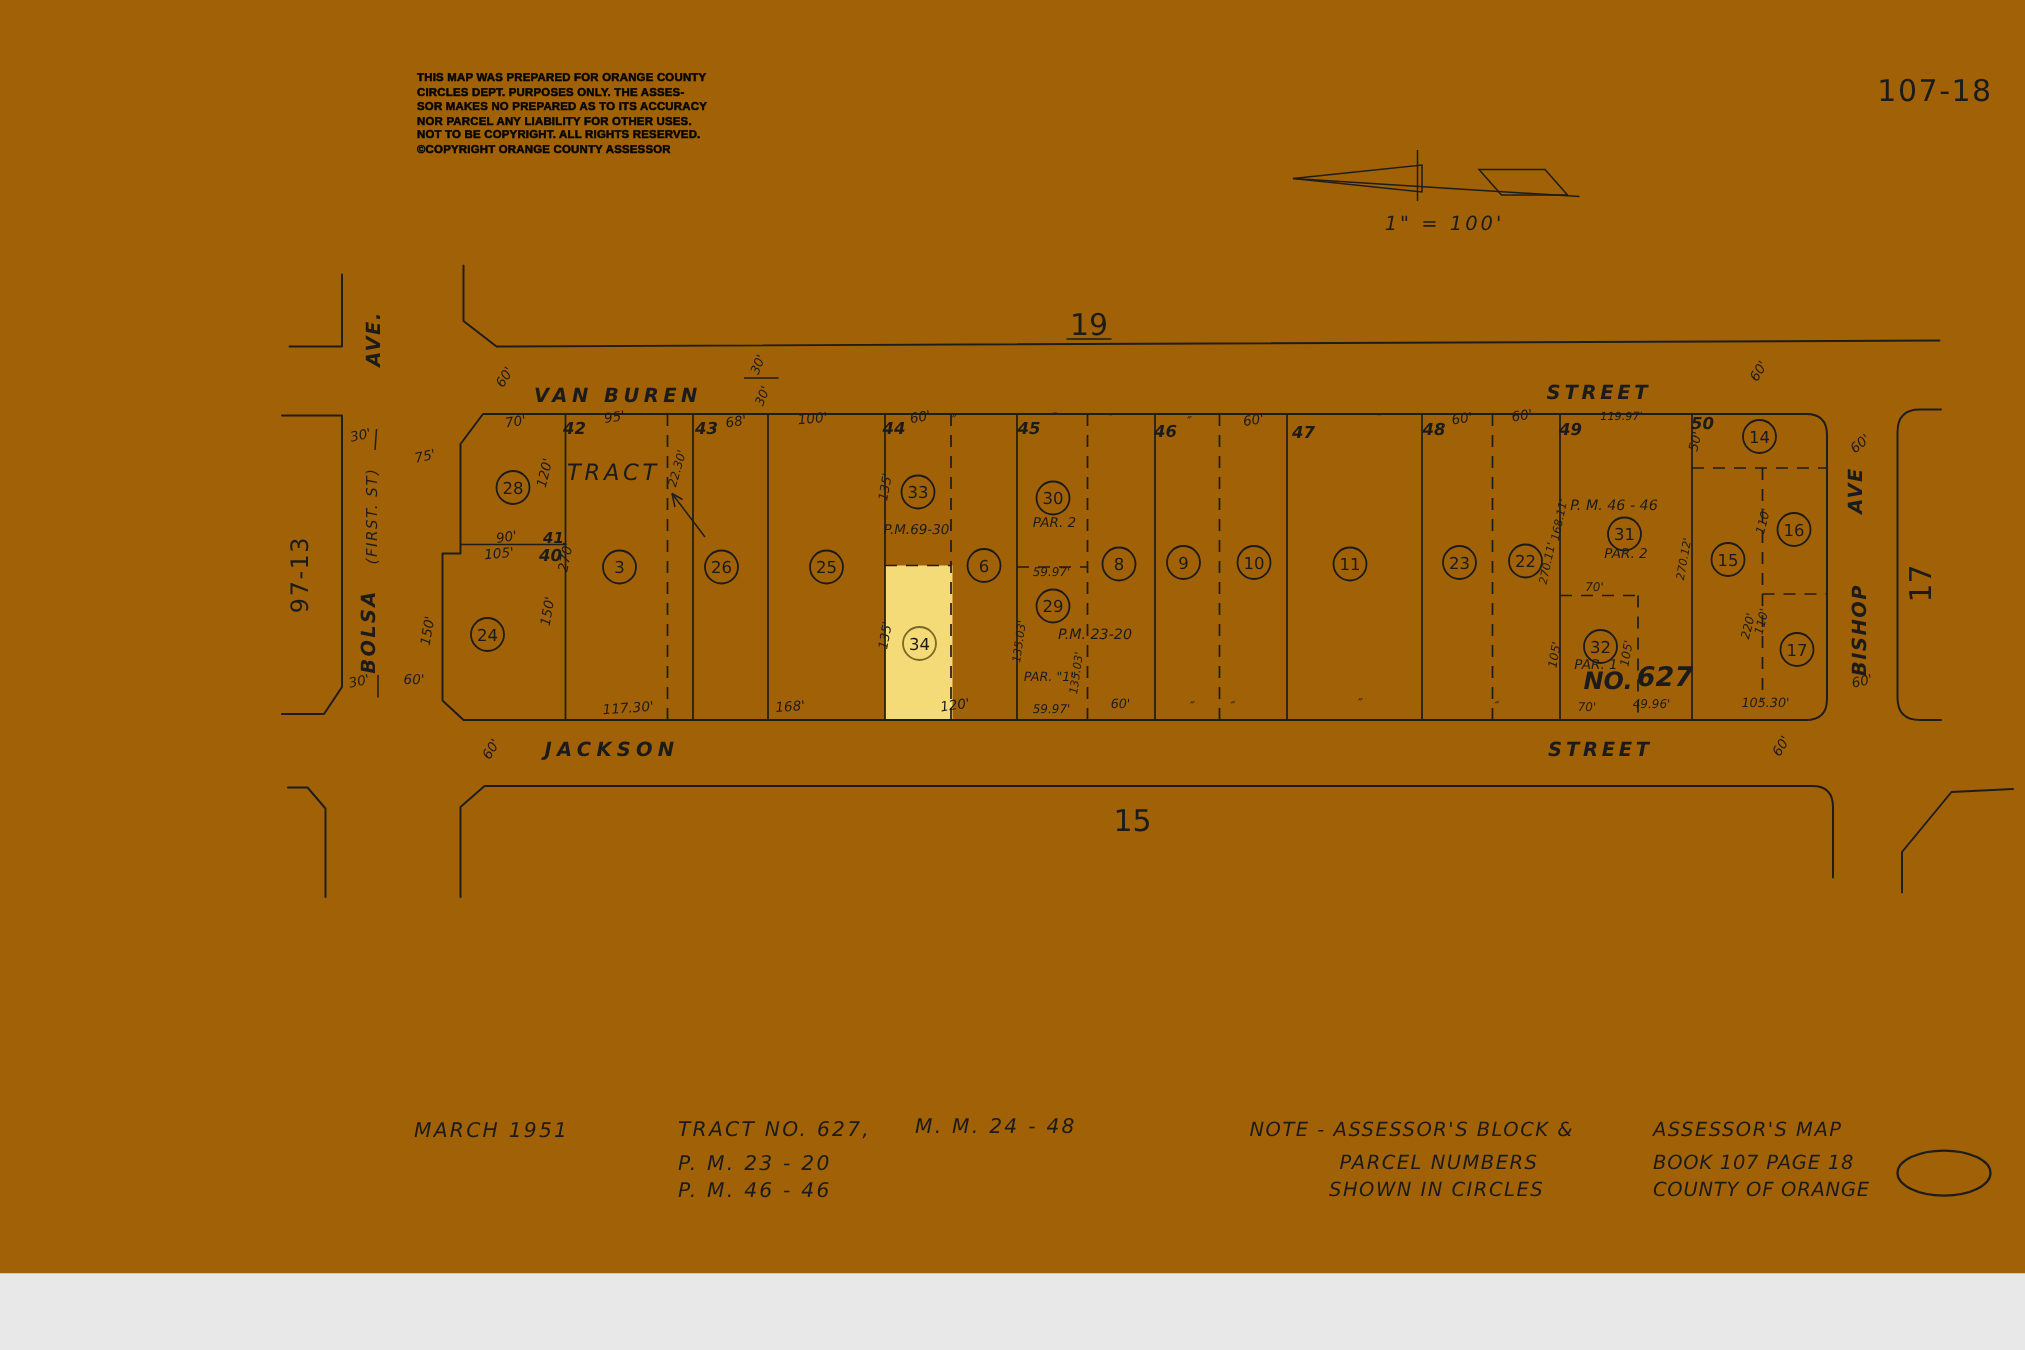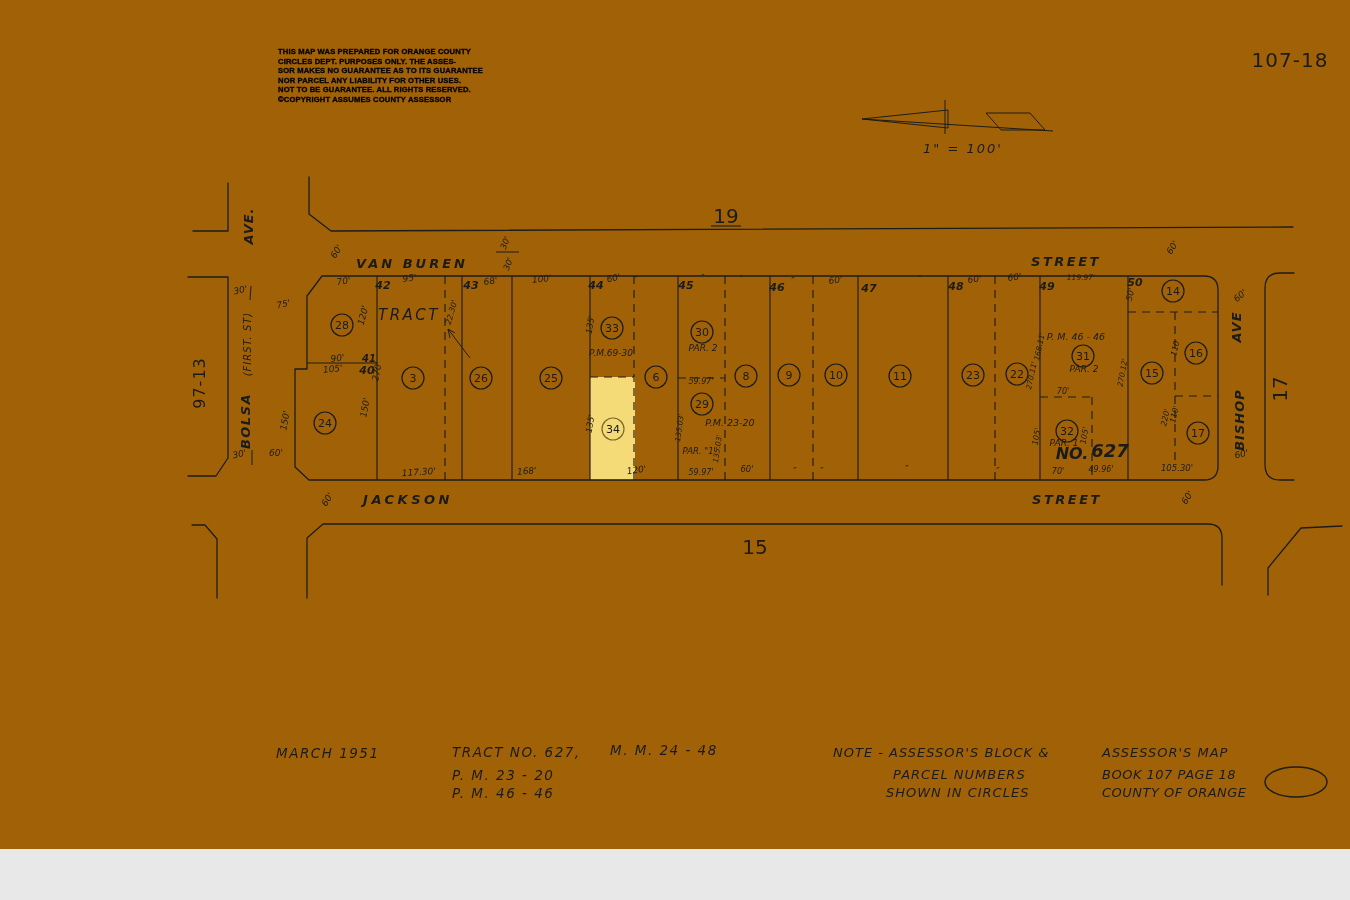--- a/index.html
+++ b/index.html
@@ -20,24 +20,24 @@
   .hl{fill:#f5da78;}
 </style>
 </head>
 <body>
 
 <div class="canvas">
 
   <div class="stamp">
     <div>THIS MAP WAS PREPARED FOR ORANGE COUNTY</div>
     <div>CIRCLES DEPT. PURPOSES ONLY. THE ASSES-</div>
-    <div>SOR MAKES NO GUARANTEE AS TO ITS GUARANTEE</div>
+    <div>SOR MAKES NO PREPARED AS TO ITS ACCURACY</div>
     <div>NOR PARCEL ANY LIABILITY FOR OTHER USES.</div>
-    <div>NOT TO BE GUARANTEE. ALL RIGHTS RESERVED.</div>
-    <div>©COPYRIGHT ASSUMES COUNTY ASSESSOR</div>
+    <div>NOT TO BE COPYRIGHT. ALL RIGHTS RESERVED.</div>
+    <div>©COPYRIGHT ORANGE COUNTY ASSESSOR</div>
   </div>
 
   <svg width="1350" height="900" viewBox="0 0 1350 900">
 
     <rect class="hl" x="590" y="377" width="45" height="103"></rect>
 
     <g>
 
       <g>
         <path class="thin" d="M862,119 L948,110 L948,128 Z"></path>

